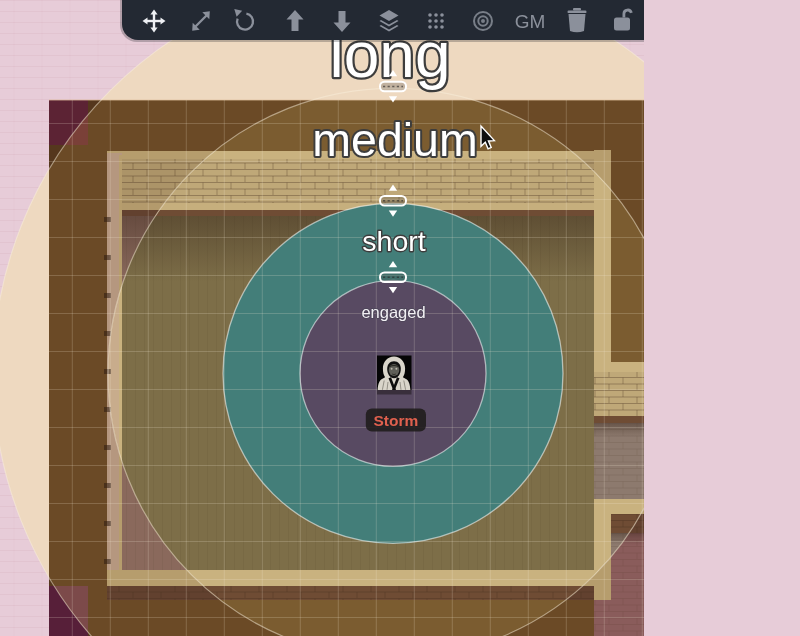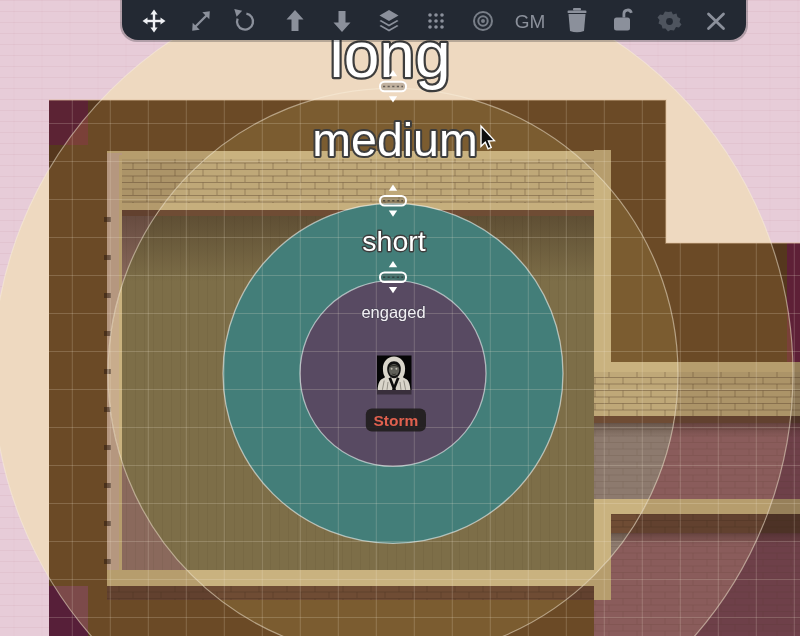--- a/index.html
+++ b/index.html
@@ -1,16 +1,16 @@
 <!DOCTYPE html>
 <html><head>
 <meta charset="utf-8">
 <style>
 html,body{margin:0;padding:0;background:#e7ccd8}
-#stage{position:relative;width:800px;height:636px;overflow:hidden;font-family:"Liberation Sans",sans-serif}
+#stage{position:relative;width:644px;height:636px;overflow:hidden;font-family:"Liberation Sans",sans-serif}
 .lvl-out{--brown:#55371d;--mar1:#5c2334;--mar2:#571f39;--mar3:#5e2037;--floor:#6e574e;--mauve:#6e4049;--brick:#8f7a58;--bright:#97805a;--bshadow:#4d3226;--lwall:#8f705f}
 .lvl-long{--brown:#6b4a26;--mar1:#7a4038;--mar2:#7c4a4a;--mar3:#7a4038;--floor:#8a695c;--mauve:#8a5c5b;--brick:#ac9468;--bright:#b69d6d;--bshadow:#62412f;--lwall:#b5977f}
 .lvl-med{--brown:#7b5c30;--mar1:#8a5a4a;--mar2:#8a5a4a;--mar3:#8a5a4a;--floor:#7d6e48;--mauve:#8d7a6e;--brick:#bfa878;--bright:#c9b27f;--bshadow:#6f4c34;--lwall:#c8ac8c}
 </style>
 </head>
 <body>
 <div id="stage">
 <svg width="800" height="636" viewBox="0 0 800 636">
 <defs>
   <clipPath id="clipLong">

